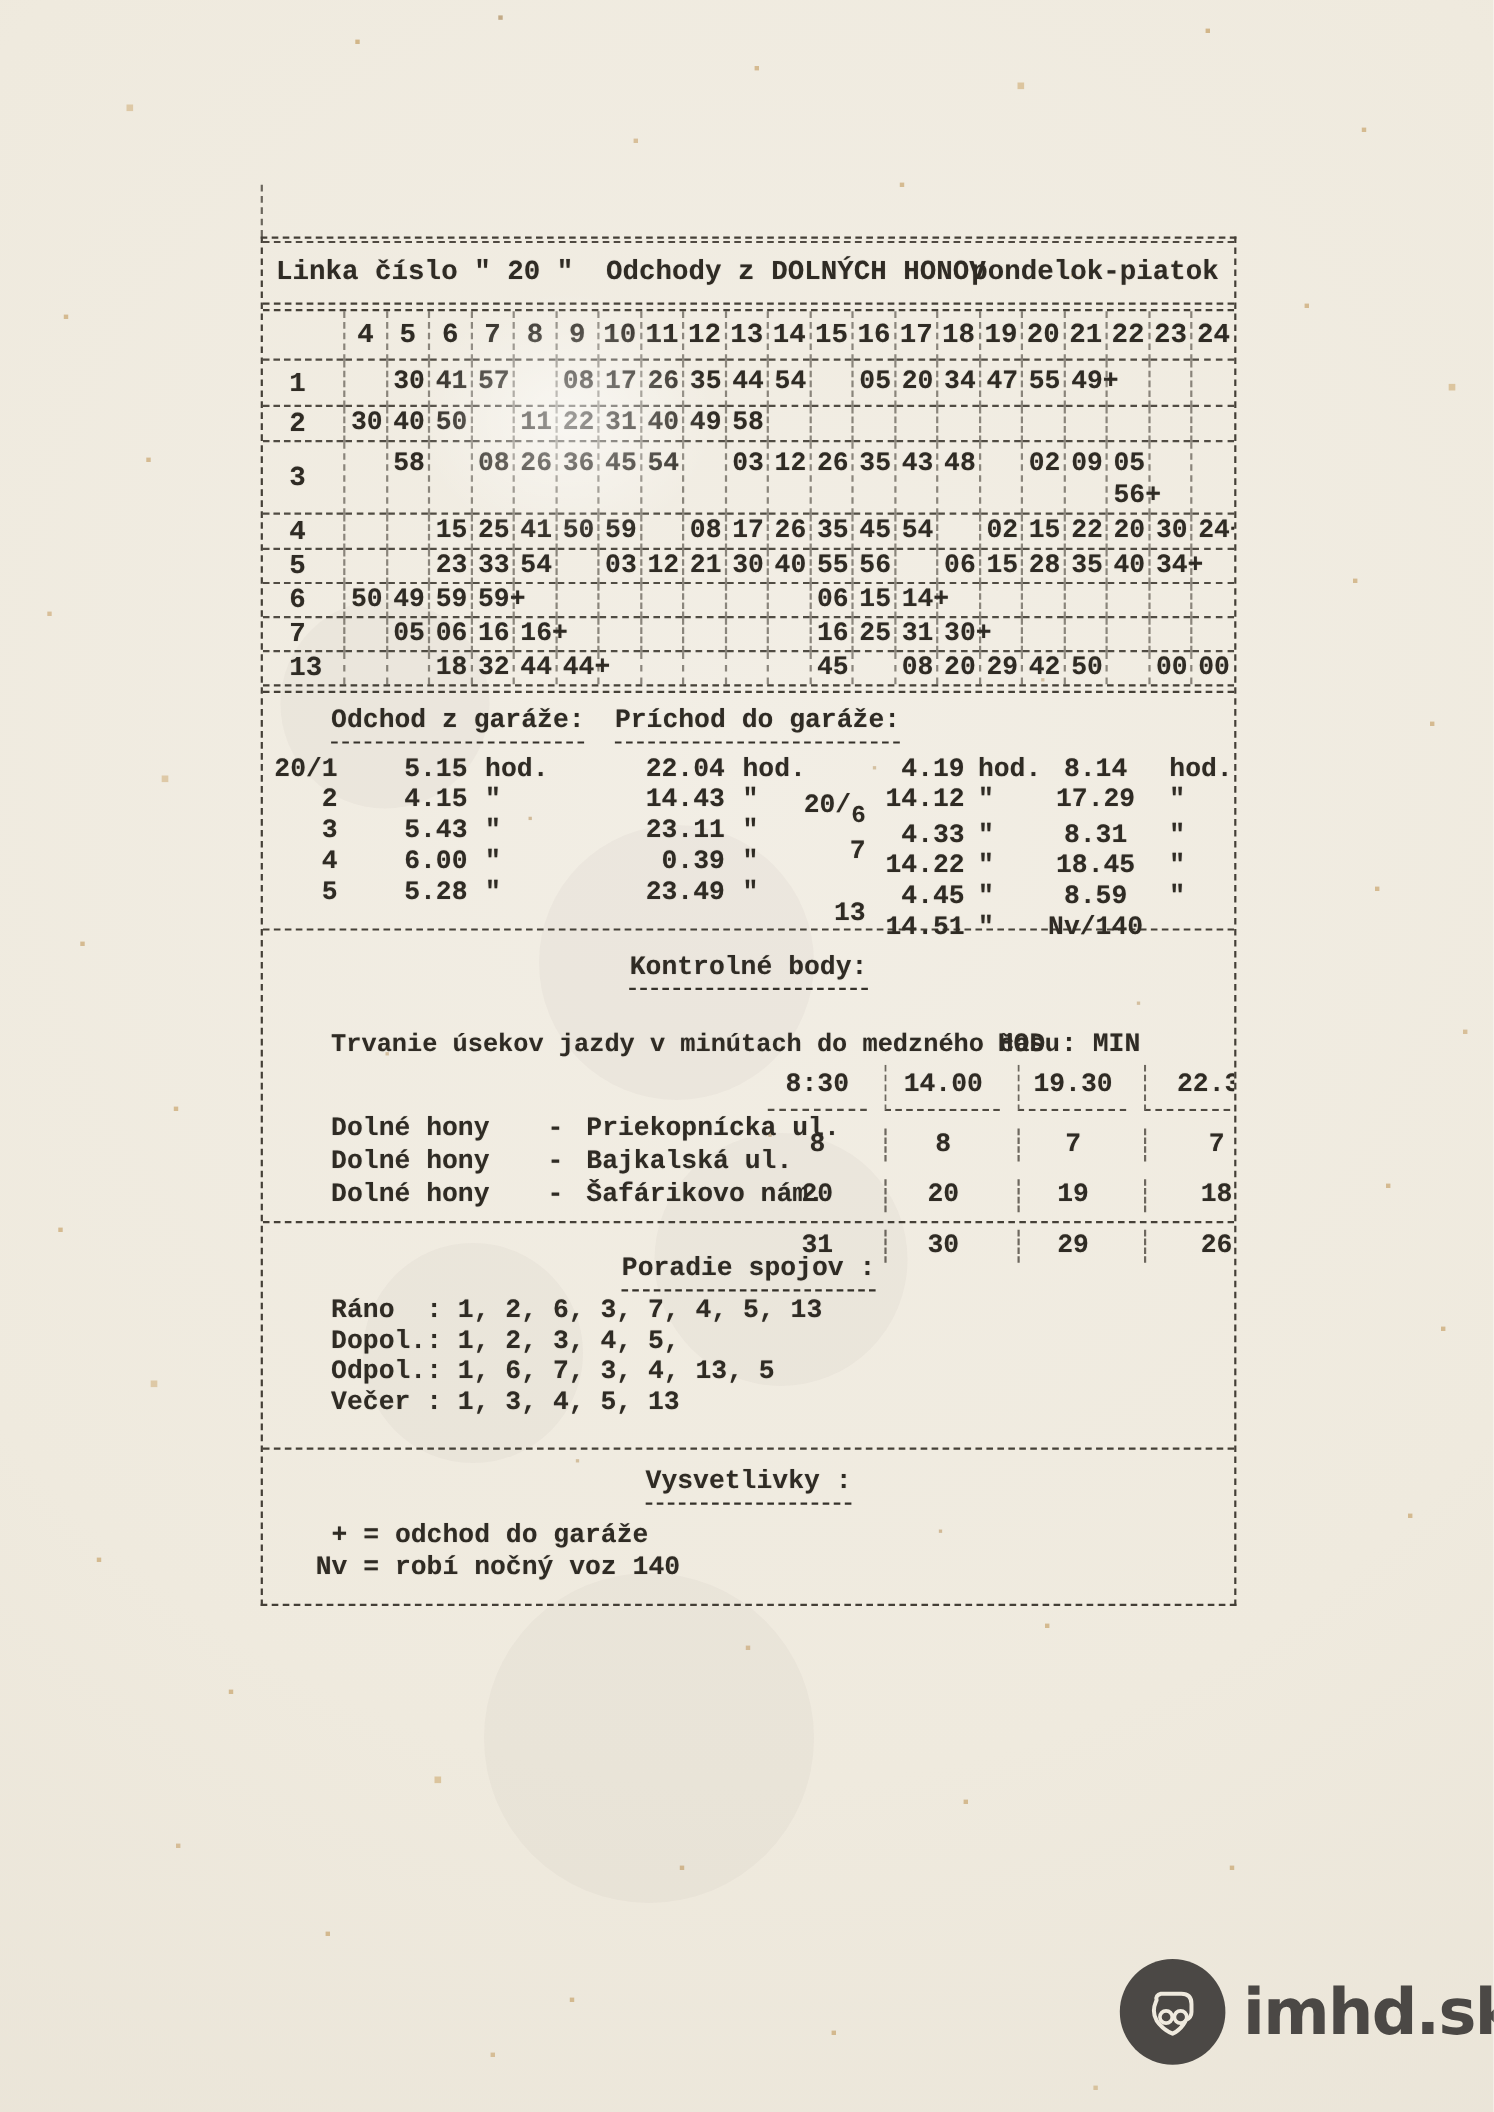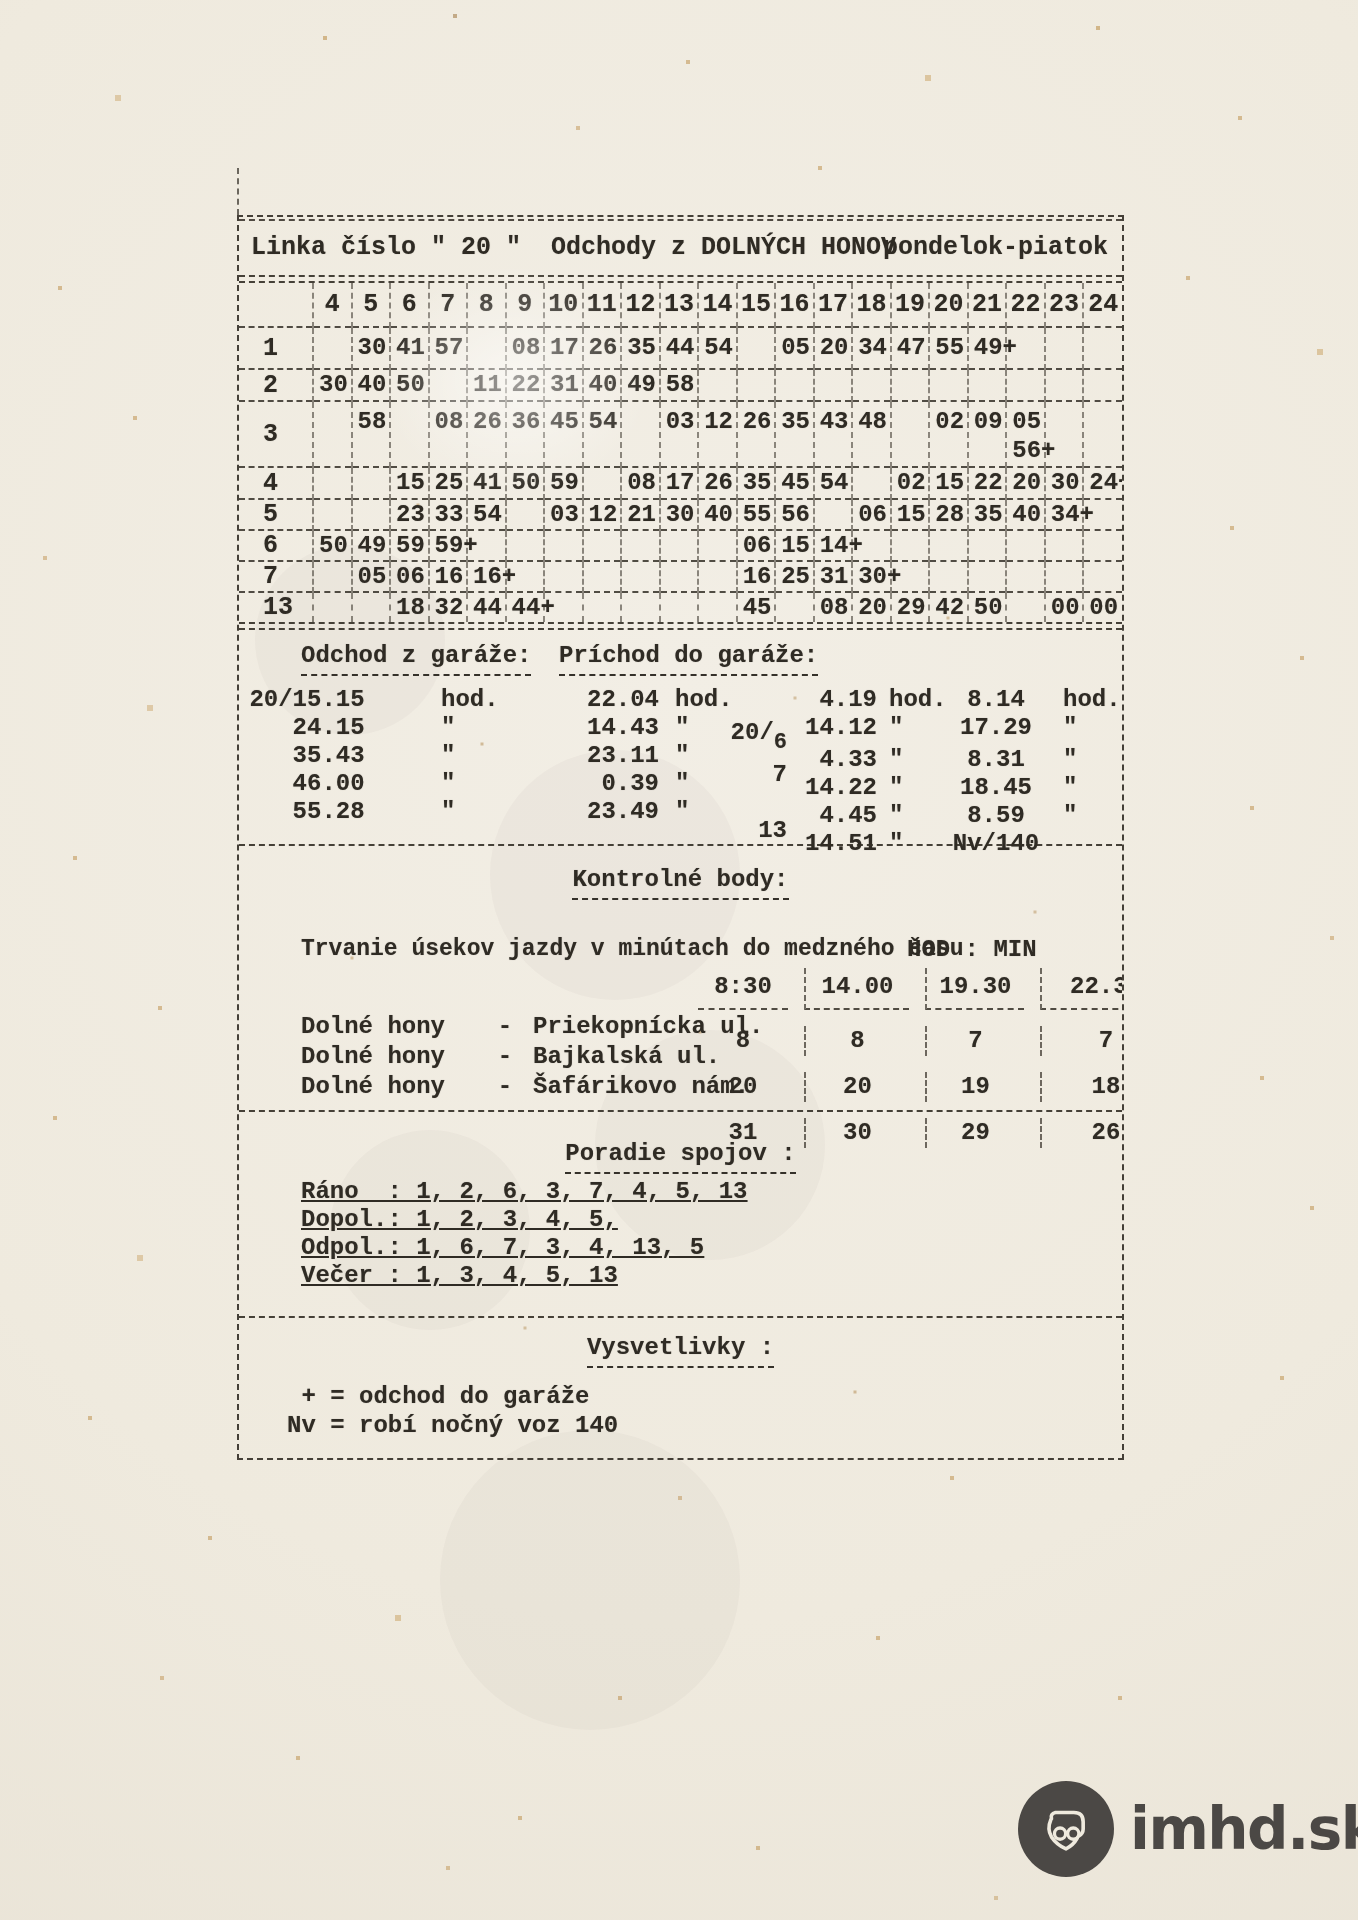--- a/index.html
+++ b/index.html
@@ -81,21 +81,21 @@
   .tt .ln { display:block; }
 
   
   .garage { position:relative; height:214px; font-size:24px; font-weight:700; }
   .g-title { position:absolute; top:12px; border-bottom:2.5px dashed #35312a; padding-bottom:5px; }
   .g-title.dep { left:62px; }
   .g-title.arr { left:320px; }
   #garage-left { position:absolute; left:10px; top:56px; }
   .grow { display:grid; grid-template-columns:58px 118px 80px 154px 80px; height:28px; line-height:28px; }
   .grow .lab { text-align:right; }
-  .grow .t1 { text-align:left; }
+  .grow .t1 { text-align:right; }
   .grow .u1 { text-align:left; padding-left:16px; }
   .grow .t2 { text-align:right; }
   .grow .u2 { text-align:left; padding-left:16px; }
   #garage-right { position:absolute; left:478px; top:56px; }
   .ggroup { display:grid; grid-template-columns:88px 1fr; }
   .glab { text-align:right; padding-right:18px; align-self:center; }
   .ggroup.g0 .glab { align-self:start;margin-top:33px; }
   .gsub { display:inline-block; transform:translateY(9px); font-size:22px; }
   .grrow { display:grid; grid-template-columns:72px 64px 110px 62px; height:28px; line-height:28px; }
   .grrow .t1 { text-align:right; } .grrow .t2 { text-align:center; }
@@ -116,21 +116,21 @@
   .cp-c.col1, .cp-c.col2, .cp-c.col3 { border-left:2px dashed rgba(52,47,39,.7); }
   #cp-rows { position:absolute; left:62px; top:166px; }
   .cprow { display:grid; grid-template-columns:176px 56px auto; height:30px; line-height:30px; }
   .cp-dash { text-align:center; }
 
   
   .poradie { position:relative; height:206px; border-top:2px dashed rgba(50,45,37,.9);
     font-size:24px; font-weight:700; }
   .po-title { position:absolute; top:28px; left:0; right:0; text-align:center; }
   .po-title span { border-bottom:2.5px dashed #35312a; padding-bottom:5px; }
-  #po-lines { position:absolute; left:62px; top:66px;text-decoration:underline; }
+  #po-lines { position:absolute; left:62px; top:66px; }
   .poline { height:28px; line-height:28px; white-space:pre; }
 
   
   .legend { position:relative; height:147px; border-top:2px dashed rgba(50,45,37,.9);
     font-size:24px; font-weight:700; }
   .le-title { position:absolute; top:16px; left:0; right:0; text-align:center; }
   .le-title span { border-bottom:2.5px dashed #35312a; padding-bottom:5px; }
   #le-lines { position:absolute; left:48px; top:64px; }
   .leline { height:29px; line-height:29px; white-space:pre; }
 

